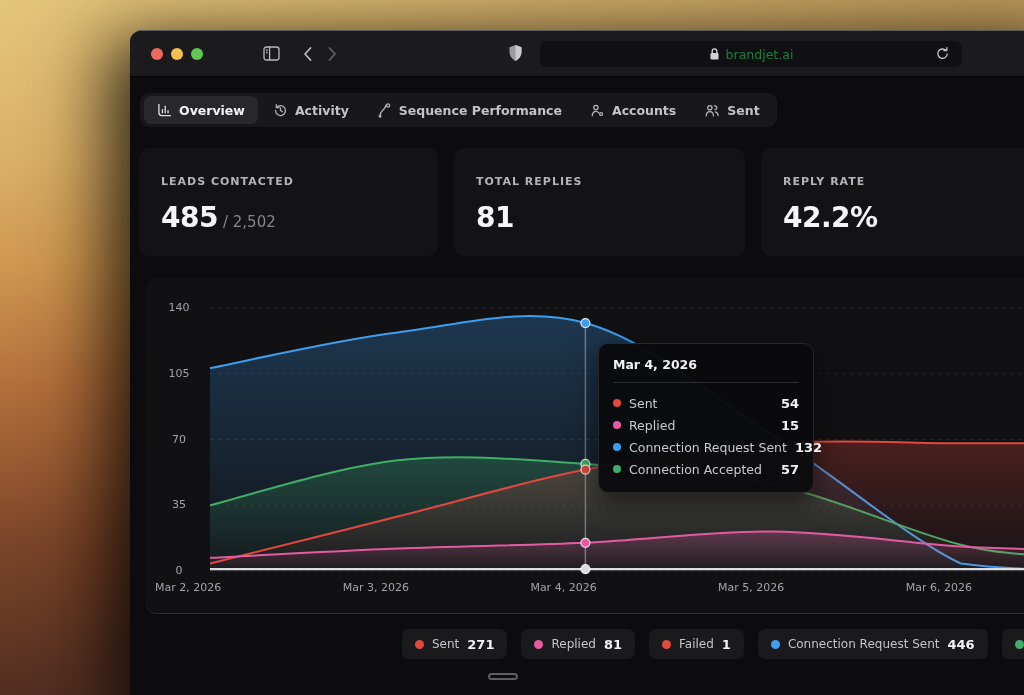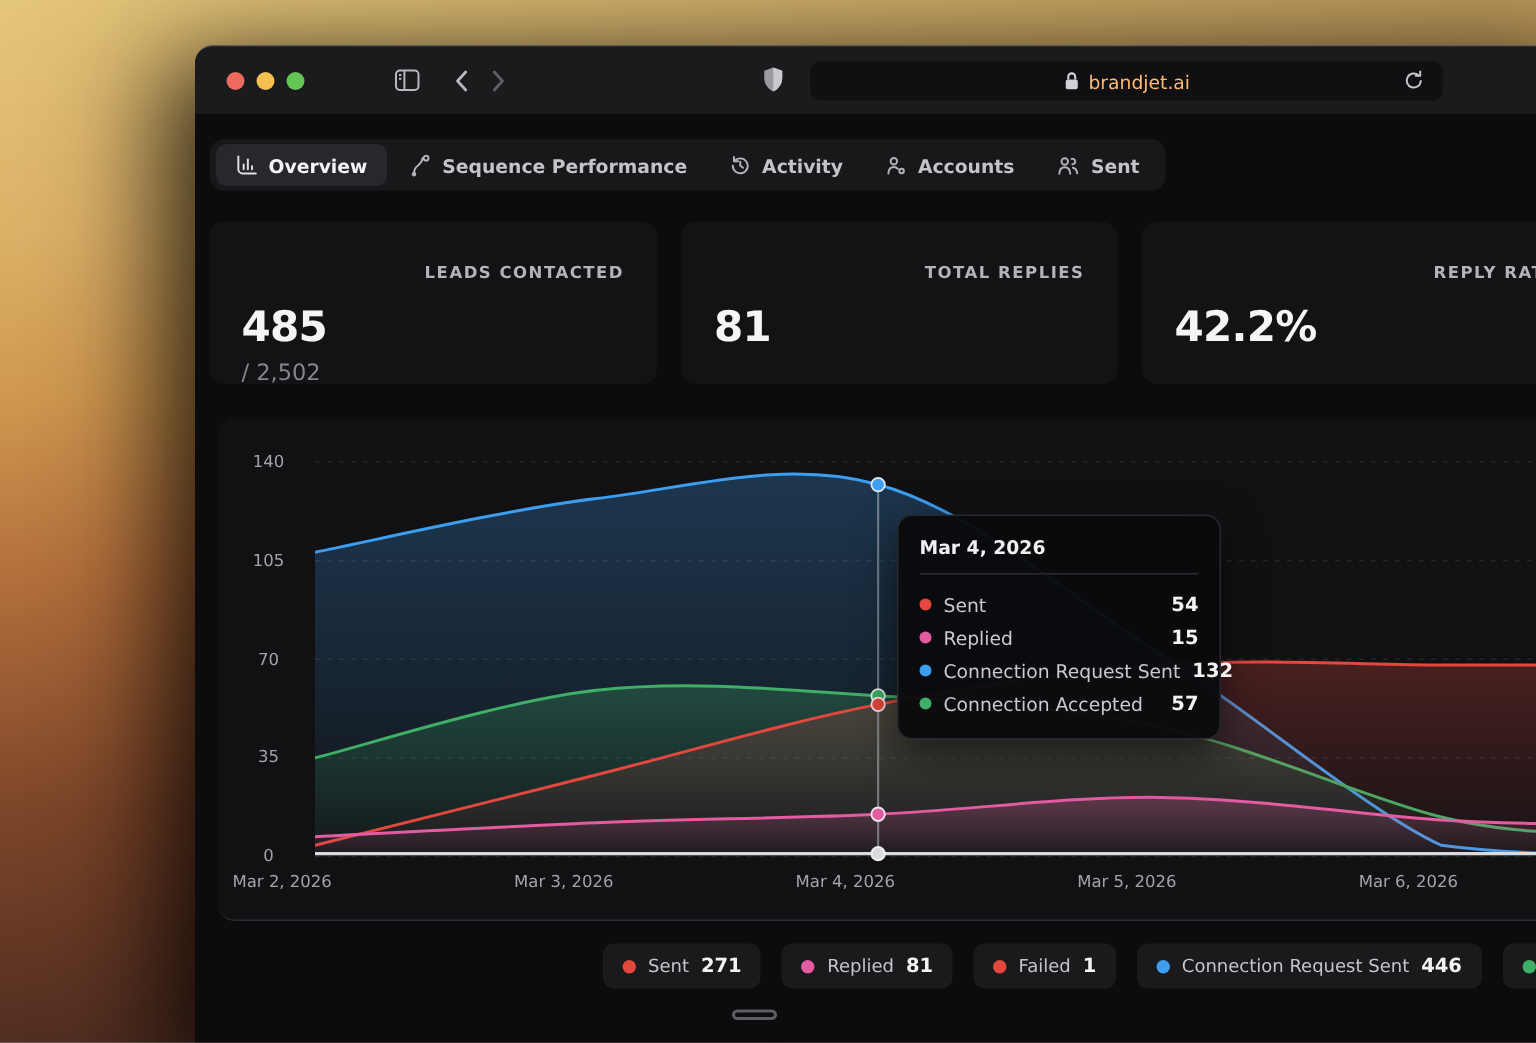--- a/index.html
+++ b/index.html
@@ -22,35 +22,35 @@
     display:flex; align-items:center; position:relative; }
   .traffic { display:flex; gap:8px; margin-left:21px; }
   .tl { width:12px; height:12px; border-radius:50%; }
   .chrome-icon { color:#b9b9be; display:flex; align-items:center; justify-content:center; }
   .sidebar-btn { margin-left:60px; }
   .chev { margin-left:22px; }
   .chev.fwd { margin-left:14px; color:#616165; }
   .shield-btn { position:absolute; left:378px; top:13px; }
   .url-bar { position:absolute; left:410px; top:10px; width:422px; height:26px;
     background:#101013; border-radius:7px; display:flex; align-items:center; justify-content:center; }
-  .url-text { color:#fdba74; font-size:12.5px; display:flex; align-items:center; gap:6px; }
+  .url-text { color:#15803d; font-size:12.5px; display:flex; align-items:center; gap:6px; }
   .reload-btn { position:absolute; right:12px; top:4px; }
   
   .tabbar { position:absolute; left:10px; top:62px; height:34px;
     background:#18181b; border-radius:9px; display:flex; align-items:center; padding:3px 4px; gap:2px; }
   .tab { display:flex; align-items:center; gap:7px; padding:0 13px; height:28px; border-radius:7px;
     color:#c3c3c8; font-size:12.5px; font-weight:600; white-space:nowrap; cursor:default; }
   .tab.active { background:#28282c; color:#f4f4f6; }
   .tab .ticon { display:flex; align-items:center; color:inherit; opacity:.9; }
   
   .stats { position:absolute; left:9px; top:117px; display:flex; gap:16px; }
-  .stat-card { width:299px; height:108px; background:#131316; border-radius:10px; padding:27px 22px;text-align:right; }
+  .stat-card { width:299px; height:108px; background:#131316; border-radius:10px; padding:27px 22px; }
   .stat-card:nth-child(2){ width:291px; }
   .stat-label { font-size:11px; font-weight:700; letter-spacing:1px; color:#b3b3b9; }
-  .stat-value-row { display:flex; align-items:baseline; gap:5px; margin-top:13px;flex-direction:column; }
+  .stat-value-row { display:flex; align-items:baseline; gap:5px; margin-top:13px; }
   .stat-value { font-size:28px; font-weight:800; color:#f5f5f7; letter-spacing:-0.5px; }
   .stat-sub { font-size:15px; font-weight:500; color:#85858b; }
   
   .chart-card { position:absolute; left:15px; top:247px; width:925px; height:336px;
     background:#111114; border-radius:12px; border-bottom:1px solid #2c2c30; overflow:hidden; }
   .ytick { position:absolute; left:8px; width:52px; text-align:center;
     font-size:11px; color:#a2a2a8; }
   .xtick { position:absolute; top:303px; width:110px; text-align:left;
     font-size:11px; color:#a2a2a8; white-space:nowrap; }
   #chart-svg { position:absolute; left:65px; top:20px; }
@@ -133,37 +133,37 @@
             <path d="M2 1.5v9a3 3 0 0 0 3 3h9.5"></path>
             <path d="M5.8 10.5V7.2"></path>
             <path d="M8.8 10.5V3.6"></path>
             <path d="M11.8 10.5V8.3"></path>
           </svg>
         </span>
         <span>Overview</span>
       </div>
       <div class="tab">
         <span class="ticon">
+          <svg width="15" height="15" viewBox="0 0 16 16" fill="none" stroke="currentColor" stroke-width="1.4" stroke-linecap="round" stroke-linejoin="round">
+            <path d="M2.7 8a5.3 5.3 0 1 0 1.2-3.3"></path>
+            <path d="M3.5 1.8v3h3"></path>
+            <path d="M8 5.2V8l2 1.4"></path>
+          </svg>
+        </span>
+        <span>Activity</span>
+      </div>
+      <div class="tab">
+        <span class="ticon">
           <svg width="15" height="15" viewBox="0 0 16 16" fill="none" stroke="currentColor" stroke-width="1.4" stroke-linecap="round">
             <path d="M3.2 14c0-4.5 1.8-5 4-7.3 1.6-1.7 2-3 2.2-4.2"></path>
             <circle cx="11.8" cy="2.6" r="1.7"></circle>
             <circle cx="3.2" cy="14" r="0.9" fill="currentColor"></circle>
           </svg>
         </span>
         <span>Sequence Performance</span>
-      </div>
-      <div class="tab">
-        <span class="ticon">
-          <svg width="15" height="15" viewBox="0 0 16 16" fill="none" stroke="currentColor" stroke-width="1.4" stroke-linecap="round" stroke-linejoin="round">
-            <path d="M2.7 8a5.3 5.3 0 1 0 1.2-3.3"></path>
-            <path d="M3.5 1.8v3h3"></path>
-            <path d="M8 5.2V8l2 1.4"></path>
-          </svg>
-        </span>
-        <span>Activity</span>
       </div>
       <div class="tab">
         <span class="ticon">
           <svg width="15" height="15" viewBox="0 0 16 16" fill="none" stroke="currentColor" stroke-width="1.4" stroke-linecap="round">
             <circle cx="6.3" cy="4.8" r="2.3"></circle>
             <path d="M2.4 13.5c.2-3 1.8-4.6 3.9-4.6 1.2 0 2.2.5 2.9 1.4"></path>
             <circle cx="11.8" cy="11.8" r="1.6"></circle>
           </svg>
         </span>
         <span>Accounts</span>

